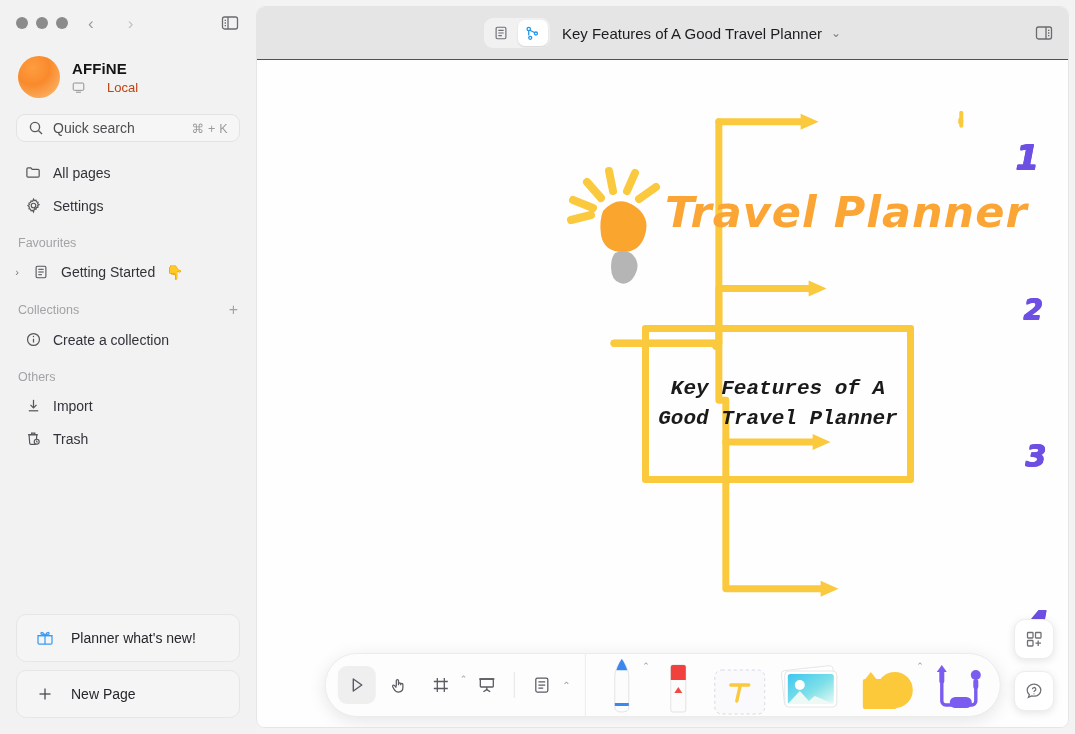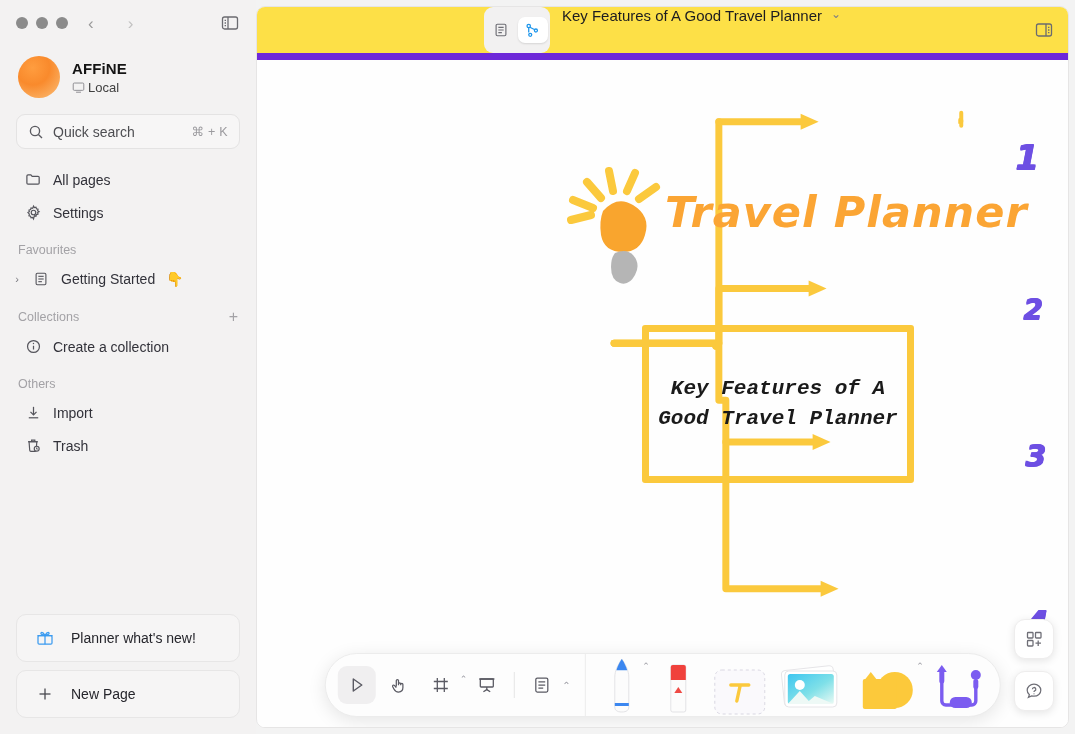--- a/index.html
+++ b/index.html
@@ -39,24 +39,24 @@
     display: flex; align-items: center; gap: 12px;
     padding: 10px 18px 14px 18px;
   }
   .ws-avatar {
     width: 42px; height: 42px; border-radius: 50%;
     background: radial-gradient(circle at 35% 28%, #ff9d3f 0%, #f98a2c 42%, #fbc07a 100%);
     flex: 0 0 42px;
   }
   .ws-text { display: flex; flex-direction: column; gap: 3px; }
   .ws-name { font-size: 15px; font-weight: bold; color: #141414; letter-spacing: .1px; }
-  .ws-sub { font-size: 13px; color: #404040; display: flex; align-items: center; gap: 3px; }
+  .ws-sub { font-size: 13px; color: #c2410c; display: flex; align-items: center; gap: 22px; }
 
   .quicksearch {
-    margin: 2px 16px 14px 16px; height: 35px;
+    margin: 2px 16px 14px 16px; height: 28px;
     border: 1px solid #e4e3e3; border-radius: 9px;
     background: #f7f6f6;
     display: flex; align-items: center; gap: 9px; padding: 0 11px;
     cursor: pointer;
   }
   .qs-label { font-size: 14px; color: #4e4e52; flex: 1; }
   .qs-kbd { font-size: 12.5px; color: #9b9a9e; letter-spacing: .3px; }
 
   .navlist { padding: 0 16px; }
   .navitem {
@@ -86,23 +86,23 @@
 
   
   .main {
     position: relative; flex: 1; margin: 6px 6px 6px 0;
     background: #ffffff; border-radius: 9px;
     border: 1px solid #e6e5e5;
     overflow: hidden;
     display: flex; flex-direction: column;
   }
   .main-header {
-    height: 53px; flex: 0 0 53px; background: #fde047;
-    border-bottom: 7px solid #6d28d9;
-    display: flex; justify-content: center;
+    height: 53px; flex: 0 0 53px; background: #e5e5e5;
+    border-bottom: 1px solid #6d28d9;
+    display: flex; align-items: center; justify-content: center;
     position: relative;
   }
   .mode-switch {
     display: flex; align-items: center; gap: 2px;
     background: #f2f1f1; border-radius: 9px; padding: 2px;
     margin-right: 12px;
   }
   .mode-btn {
     width: 30px; height: 26px; border-radius: 7px;
     display: flex; align-items: center; justify-content: center;

